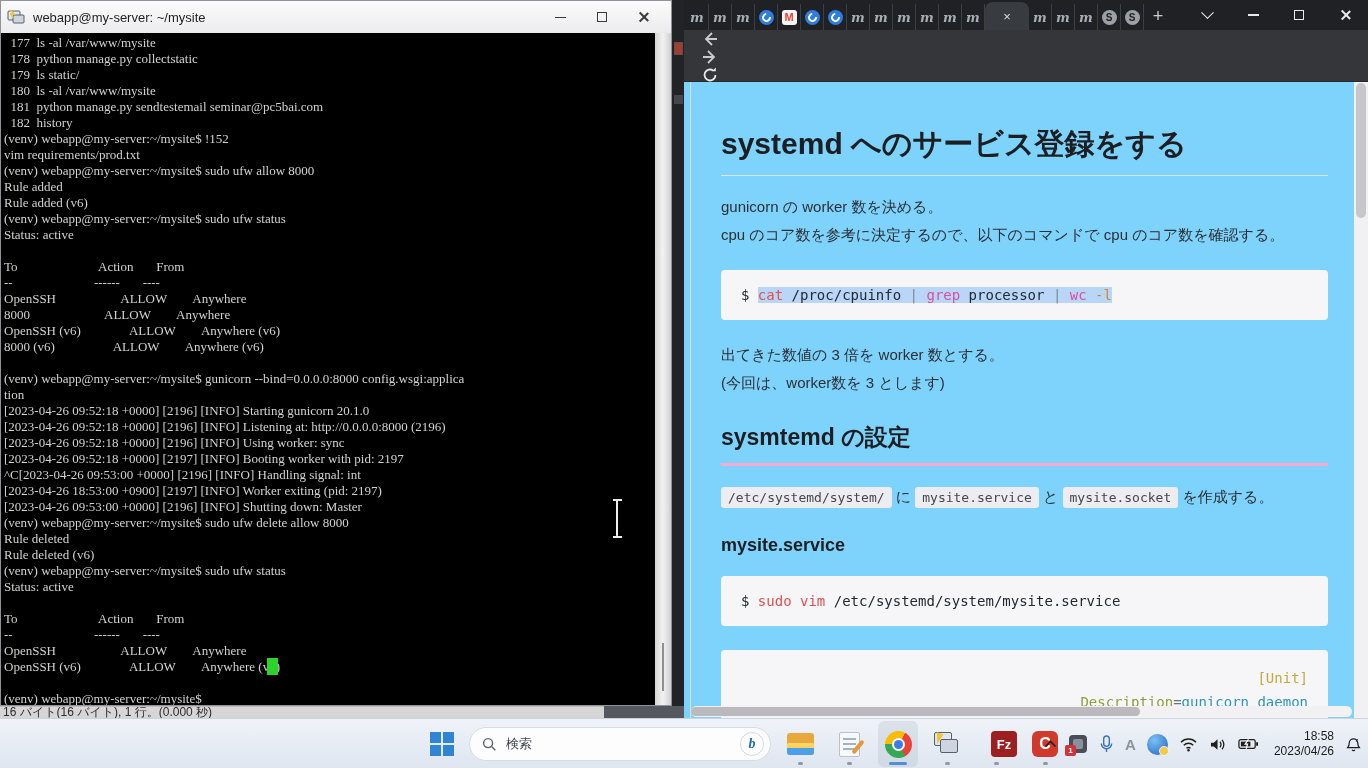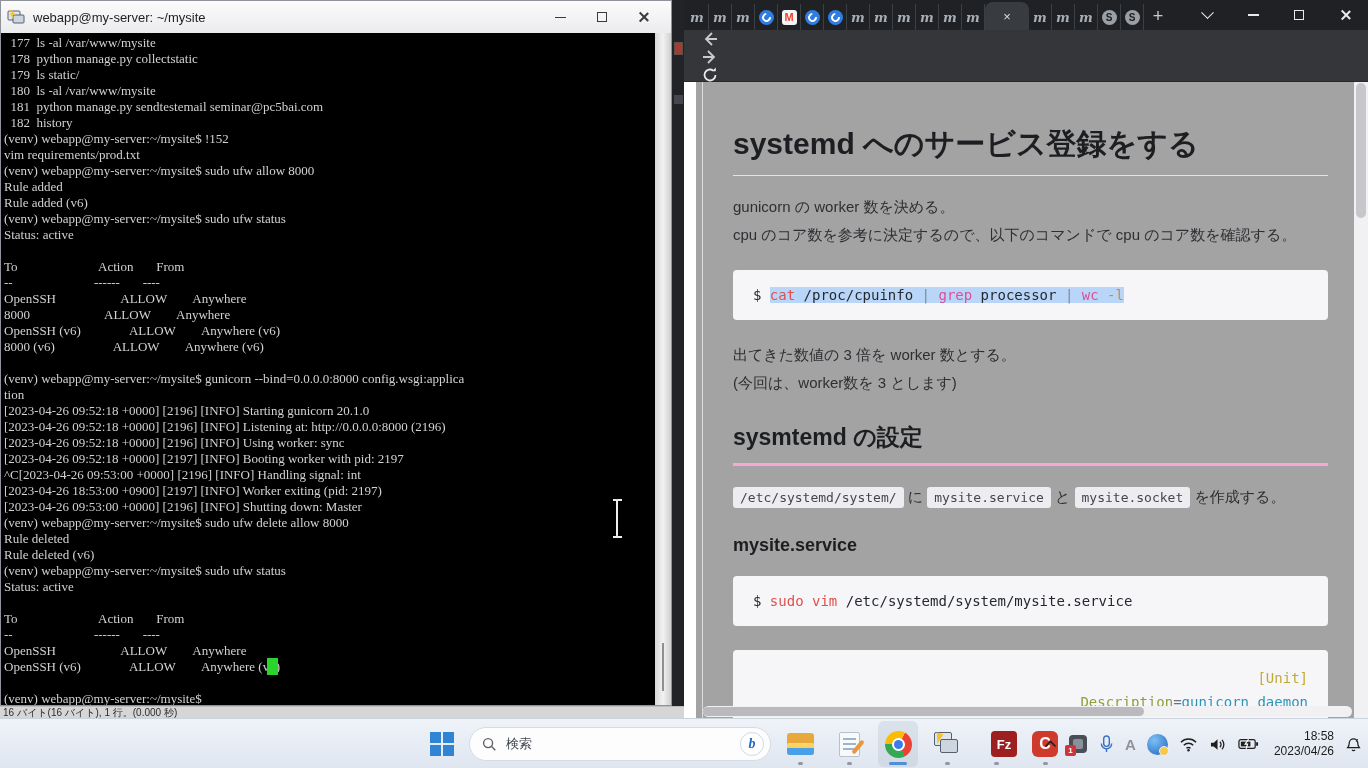--- a/index.html
+++ b/index.html
@@ -16,21 +16,21 @@
   .glyph-max { width:10px; height:10px; border:1px solid #3a3a3a; }
   .glyph-close { position:relative; width:12px; height:12px; }
   .glyph-close::before,.glyph-close::after { content:""; position:absolute; left:5px; top:0; width:1.5px; height:12px; background:#3a3a3a; }
   .glyph-close::before { transform:rotate(45deg); }
   .glyph-close::after { transform:rotate(-45deg); }
   .term-body { position:absolute; left:0; top:32px; right:16px; bottom:0; background:#000; overflow:hidden; }
   .term-body pre { margin:0; padding:2px 0 0 3px; font-family:Liberation Serif, serif; font-size:13px; line-height:16px; color:#d2d2d2; }
   .term-cursor { position:absolute; left:267px; top:658px; width:9px; height:15px; background:#2bd42b; box-shadow:0 0 0 1px #2bd42b; }
   .term-scrollbar { position:absolute; right:0; top:32px; width:16px; bottom:0; background:linear-gradient(90deg,#d7d7d7,#f2f2f2 50%,#cfcfcf); }
   .term-thumb { position:absolute; left:7px; bottom:14px; width:2px; height:48px; background:#8f8f8f; }
-  .vim-statusstrip { position:absolute; left:0; top:706px; width:684px; height:12px; background:#d6d6d6; border-top:1px solid #bdbdbd; font-size:10px; line-height:11px; color:#2c2c2c; padding-left:3px; white-space:nowrap; overflow:hidden; }
+  .vim-statusstrip { position:absolute; left:0; top:706px; width:604px; height:12px; background:#d6d6d6; border-top:1px solid #bdbdbd; font-size:12px; line-height:11px; color:#2c2c2c; padding-left:3px; white-space:nowrap; overflow:hidden; }
   .bg-edge { position:absolute; left:672px; top:0; width:12px; height:706px; background:#222326; }
   .bg-sliver1 { position:absolute; left:674px; top:42px; width:9px; height:13px; background:#a43c31; border:1px solid #5b5149; }
   .bg-sliver2 { position:absolute; left:674px; top:95px; width:9px; height:9px; background:#44474d; }
 
   
   .ibeam { position:absolute; left:610px; top:497px; width:13px; height:42px; z-index:60; pointer-events:none; }
   .ibeam .stem { position:absolute; left:6px; top:3px; width:2px; height:36px; background:#efefef; box-shadow:0 0 1px #000; }
   .ibeam .bar { position:absolute; width:9px; height:2px; left:2.5px; background:#efefef; box-shadow:0 0 1px #000; }
   .ibeam .bar.top { top:2px; } .ibeam .bar.bottom { top:39px; }
 
@@ -65,21 +65,21 @@
   .omni-url { color:#e8eaed; font-size:13px; white-space:nowrap; overflow:hidden; flex:1; }
   .omni-ic { display:flex; align-items:center; justify-content:center; margin-left:8px; }
   .tb-right { display:flex; align-items:center; margin-left:10px; gap:12px; }
   .avatar { width:26px; height:26px; border-radius:50%; background:#e8710a; color:#fff; font-weight:bold; font-size:13px; display:flex; align-items:center; justify-content:center; }
   .kebab { display:flex; flex-direction:column; gap:2.5px; }
   .kebab i { width:3px; height:3px; border-radius:50%; background:#e8eaed; }
   .sidepanel-ic { width:16px; height:14px; background:#e8eaed; border-radius:3px; position:relative; }
   .sidepanel-ic::after { content:""; position:absolute; right:2px; top:2px; width:5px; height:10px; background:#35363a; border-radius:1px; }
 
   
-  .content { position:absolute; left:0; top:82px; right:0; bottom:0; background:#a3a3a3; overflow:hidden;margin-left:12px; }
+  .content { position:absolute; left:0; top:82px; right:0; bottom:0; background:#7dd3fc; overflow:hidden; }
   .content .leftline { position:absolute; left:6px; top:0; bottom:0; width:1px; background:#dcdcdf; }
   .page { position:absolute; left:7px; right:14px; top:0; bottom:0; padding:42px 26px 0 30px; color:#2d2f33; }
   .page h1 { font-size:30px; line-height:1.3; font-weight:700; color:#1c1e21; padding-bottom:12px; border-bottom:1px solid #e0e3e7; }
   .page h2 { font-size:23px; font-weight:700; color:#1c1e21; margin-top:26px; padding-bottom:10px; border-bottom:3px solid #f9a8d4; }
   .page h3 { font-size:18px; font-weight:700; color:#1c1e21; margin-top:24px; }
   .page p { font-size:15px; line-height:26px; margin-top:18px; }
   .page p.tight { margin-top:2px; }
   .codeblock { margin-top:22px; background:#f6f6f9; border-radius:4px; padding:15px 20px; font-family:"DejaVu Sans Mono","Liberation Mono",monospace; font-size:14px; line-height:20px; white-space:pre; }
   .codeblock.multi { margin-top:24px; line-height:24px; padding:16px 20px; }
   .code-line { white-space:pre;text-align:right; }

